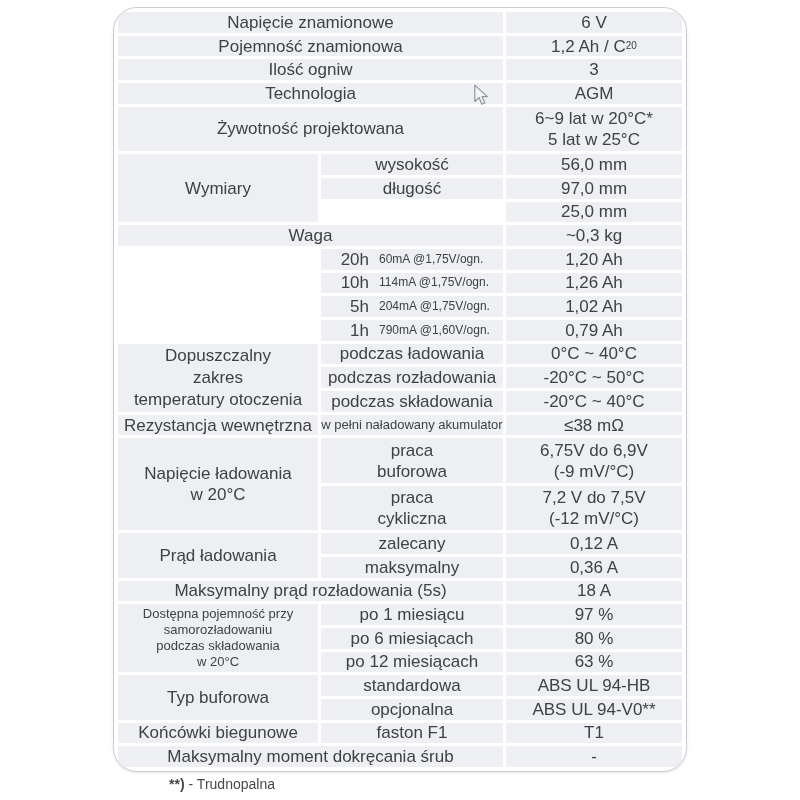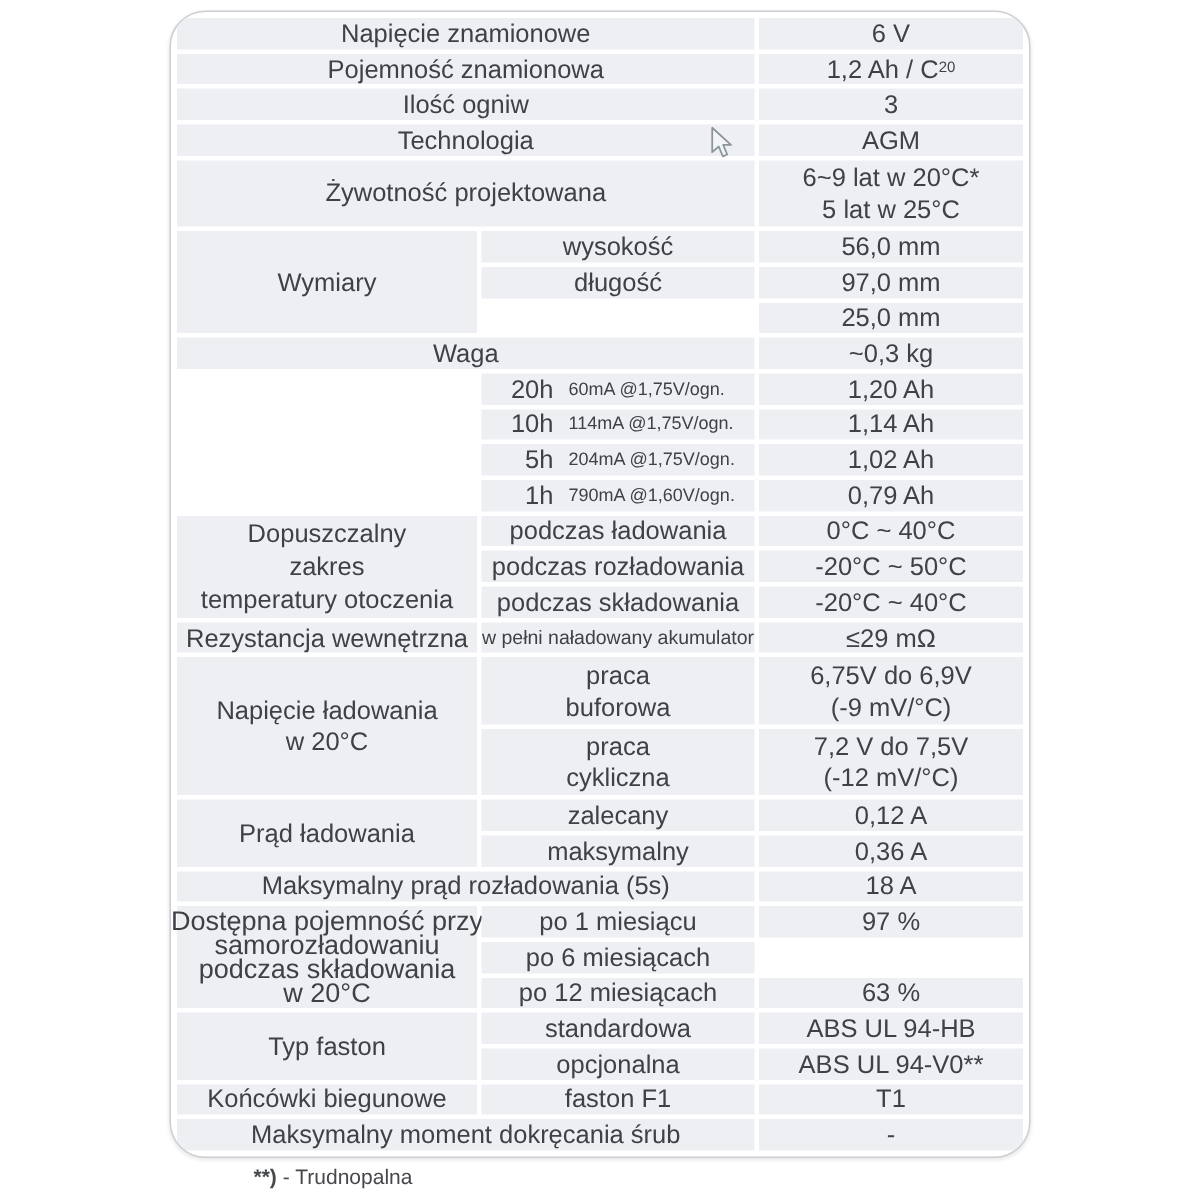--- a/index.html
+++ b/index.html
@@ -34,21 +34,21 @@
     justify-content: center;
     text-align: center;
     font-size: 17px;
     line-height: 21px;
     white-space: nowrap;
   }
   .stack { flex-direction: column; }
   .stack span { display: block; }
   .lh22 { line-height: 22px; }
   .sm   { font-size: 13px; line-height: 16px; }
-  .sm14 { font-size: 18px; line-height: 16px; }
+  .sm14 { font-size: 13px; line-height: 16px; }
   sub.sub { font-size: 10px; line-height: 0; }
   
   .cap-rate   { width: 46px; text-align: right; margin-right: 10px; font-size: 17px; }
   .cap-detail { width: 122px; text-align: left; font-size: 12px; }
   #footnotes {
     width: 566px;
     margin: 4px auto 0;
     display: flex;
     align-items: center;
     font-size: 14px;
@@ -103,21 +103,21 @@
 
   <div class="cell" style="grid-area:11/2/12/3">
       <span class="cap-rate">20h</span>
       <span class="cap-detail">60mA @1,75V/ogn.</span>
     </div>
   <div class="cell" style="grid-area:11/3/12/4">1,20 Ah</div>
   <div class="cell" style="grid-area:12/2/13/3">
       <span class="cap-rate">10h</span>
       <span class="cap-detail">114mA @1,75V/ogn.</span>
     </div>
-  <div class="cell" style="grid-area:12/3/13/4">1,14 Ah</div>
+  <div class="cell" style="grid-area:12/3/13/4">1,26 Ah</div>
   <div class="cell" style="grid-area:13/2/14/3">
       <span class="cap-rate">5h</span>
       <span class="cap-detail">204mA @1,75V/ogn.</span>
     </div>
   <div class="cell" style="grid-area:13/3/14/4">1,02 Ah</div>
   <div class="cell" style="grid-area:14/2/15/3">
       <span class="cap-rate">1h</span>
       <span class="cap-detail">790mA @1,60V/ogn.</span>
     </div>
   <div class="cell" style="grid-area:14/3/15/4">0,79 Ah</div>
@@ -129,21 +129,21 @@
   </div>
   <div class="cell" style="grid-area:15/2/16/3">podczas ładowania</div>
   <div class="cell" style="grid-area:15/3/16/4">0°C ~ 40°C</div>
   <div class="cell" style="grid-area:16/2/17/3">podczas rozładowania</div>
   <div class="cell" style="grid-area:16/3/17/4">-20°C ~ 50°C</div>
   <div class="cell" style="grid-area:17/2/18/3">podczas składowania</div>
   <div class="cell" style="grid-area:17/3/18/4">-20°C ~ 40°C</div>
 
   <div class="cell" style="grid-area:18/1/19/2">Rezystancja wewnętrzna</div>
   <div class="cell sm" style="grid-area:18/2/19/3">w pełni naładowany akumulator</div>
-  <div class="cell" style="grid-area:18/3/19/4">≤29 mΩ</div>
+  <div class="cell" style="grid-area:18/3/19/4">≤38 mΩ</div>
 
   <div class="cell stack" style="grid-area:19/1/23/2">
     <span>Napięcie ładowania</span>
     <span>w 20°C</span>
   </div>
   <div class="cell stack" style="grid-area:19/2/21/3">
     <span>praca</span>
     <span>buforowa</span>
   </div>
   <div class="cell stack" style="grid-area:19/3/21/4">
@@ -170,24 +170,25 @@
 
   <div class="cell stack sm14" style="grid-area:26/1/29/2">
     <span>Dostępna pojemność przy</span>
     <span>samorozładowaniu</span>
     <span>podczas składowania</span>
     <span>w 20°C</span>
   </div>
   <div class="cell" style="grid-area:26/2/27/3">po 1 miesiącu</div>
   <div class="cell" style="grid-area:26/3/27/4">97 %</div>
   <div class="cell" style="grid-area:27/2/28/3">po 6 miesiącach</div>
+  <div class="cell" style="grid-area:27/3/28/4">80 %</div>
   <div class="cell" style="grid-area:28/2/29/3">po 12 miesiącach</div>
   <div class="cell" style="grid-area:28/3/29/4">63 %</div>
 
-  <div class="cell" style="grid-area:29/1/31/2">Typ faston</div>
+  <div class="cell" style="grid-area:29/1/31/2">Typ buforowa</div>
   <div class="cell" style="grid-area:29/2/30/3">standardowa</div>
   <div class="cell" style="grid-area:29/3/30/4">ABS UL 94-HB</div>
   <div class="cell" style="grid-area:30/2/31/3">opcjonalna</div>
   <div class="cell" style="grid-area:30/3/31/4">ABS UL 94-V0**</div>
 
   <div class="cell" style="grid-area:31/1/32/2">Końcówki biegunowe</div>
   <div class="cell" style="grid-area:31/2/32/3">faston F1</div>
   <div class="cell" style="grid-area:31/3/32/4">T1</div>
 
   <div class="cell" style="grid-area:32/1/33/3">Maksymalny moment dokręcania śrub</div>

